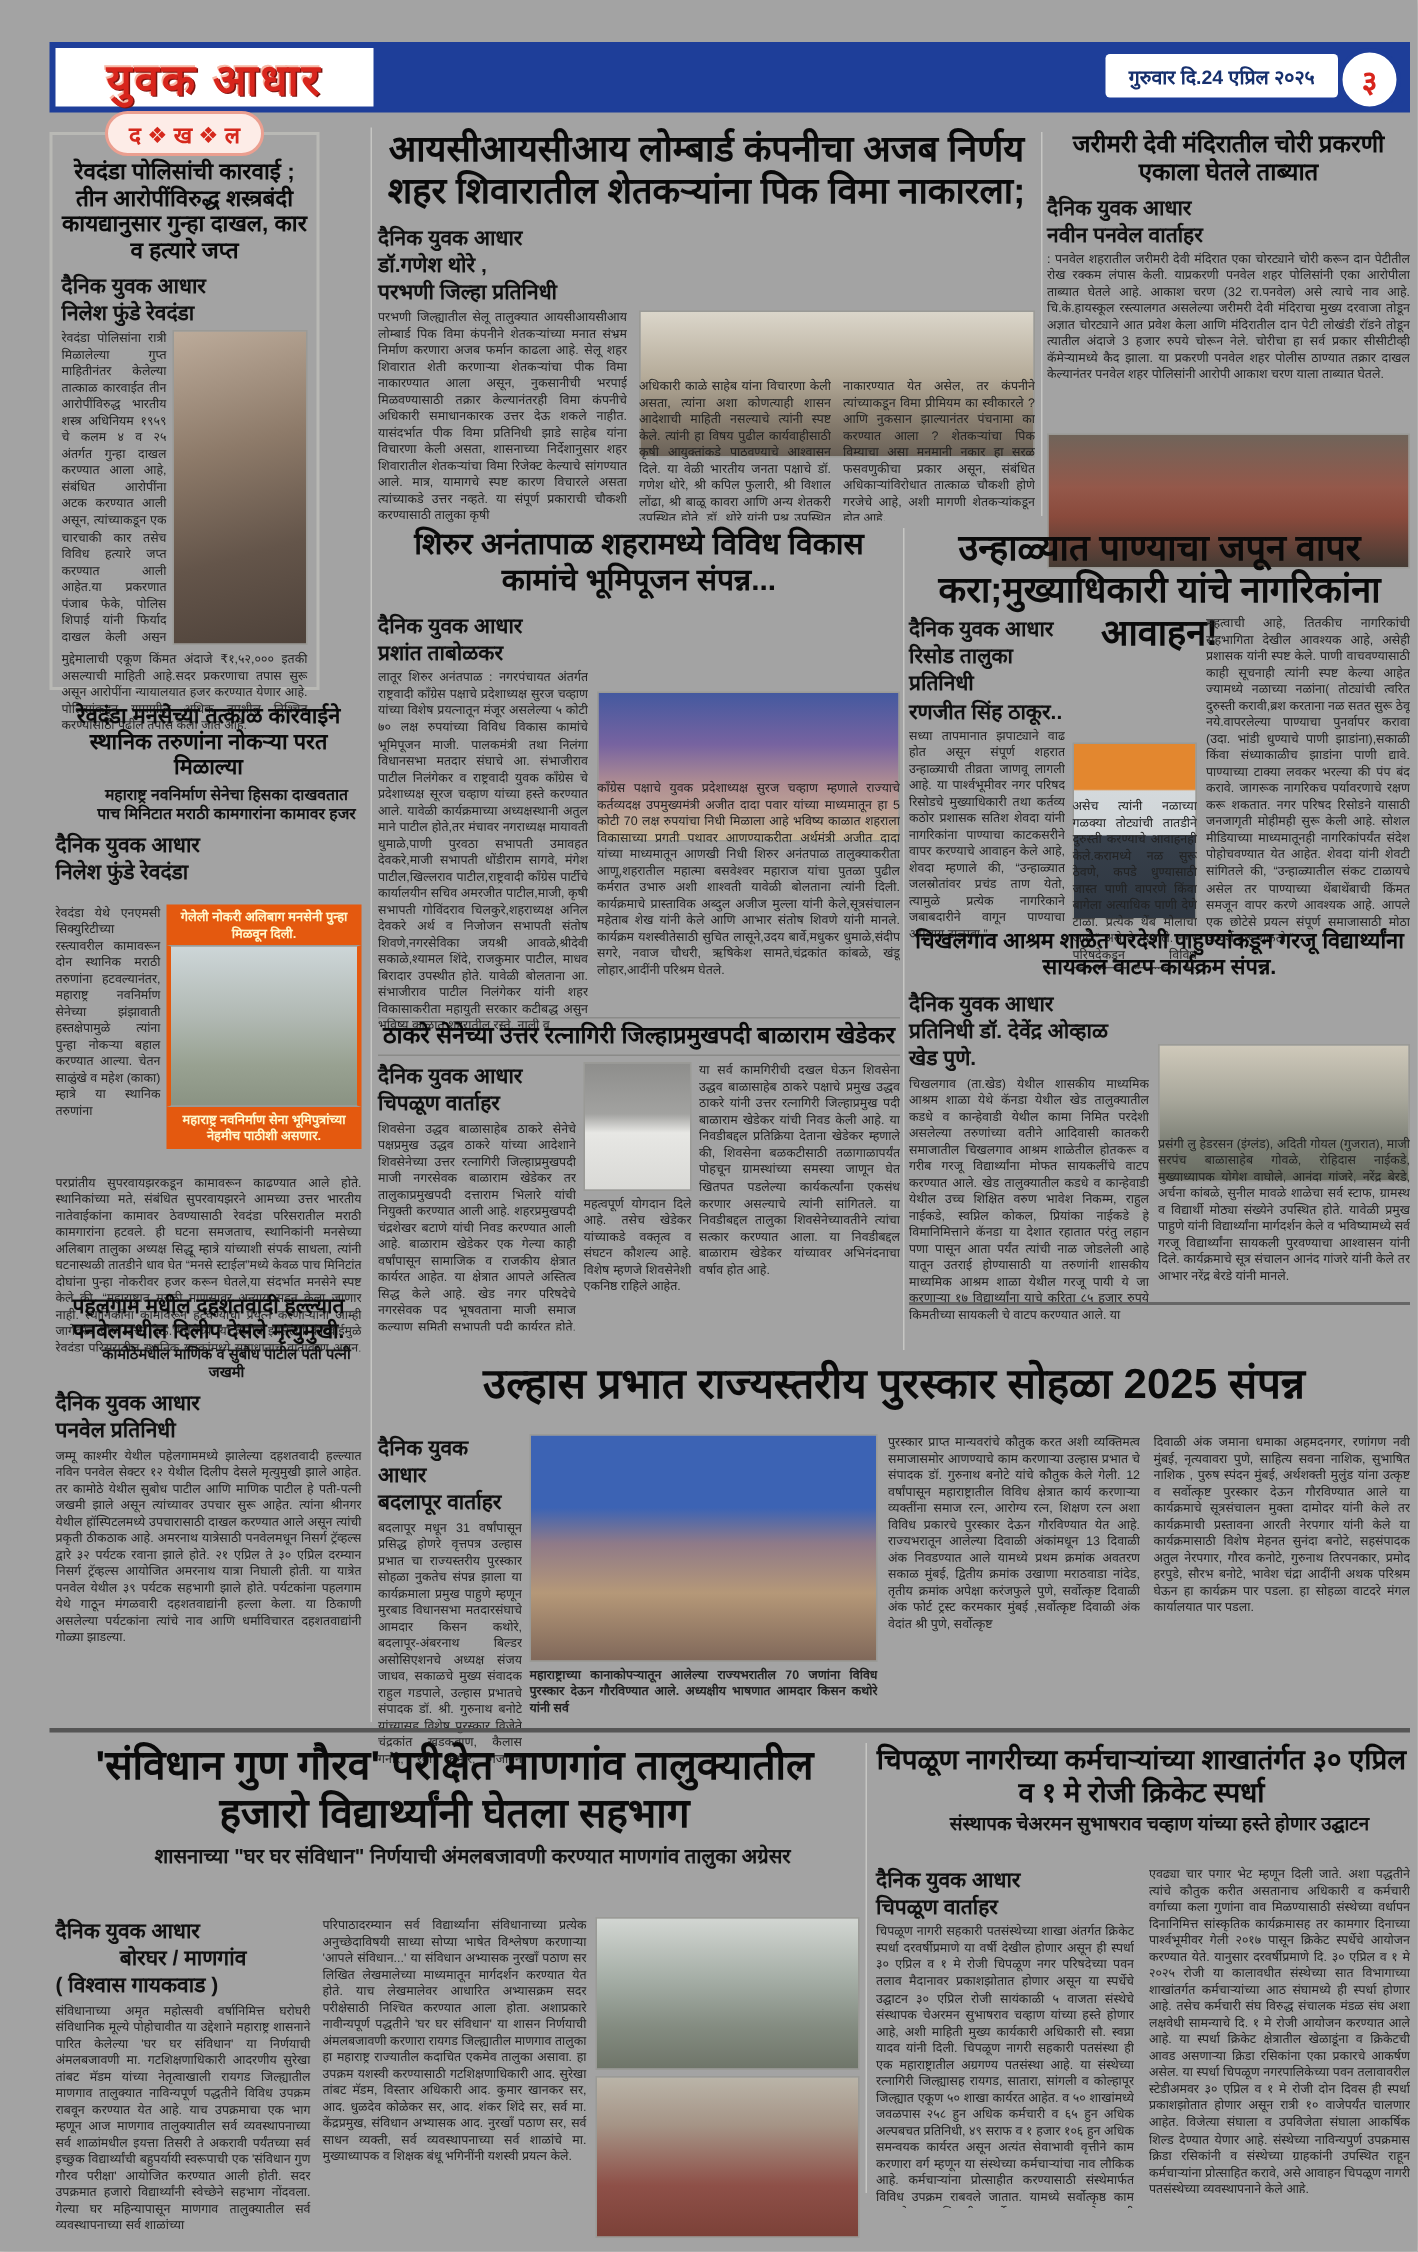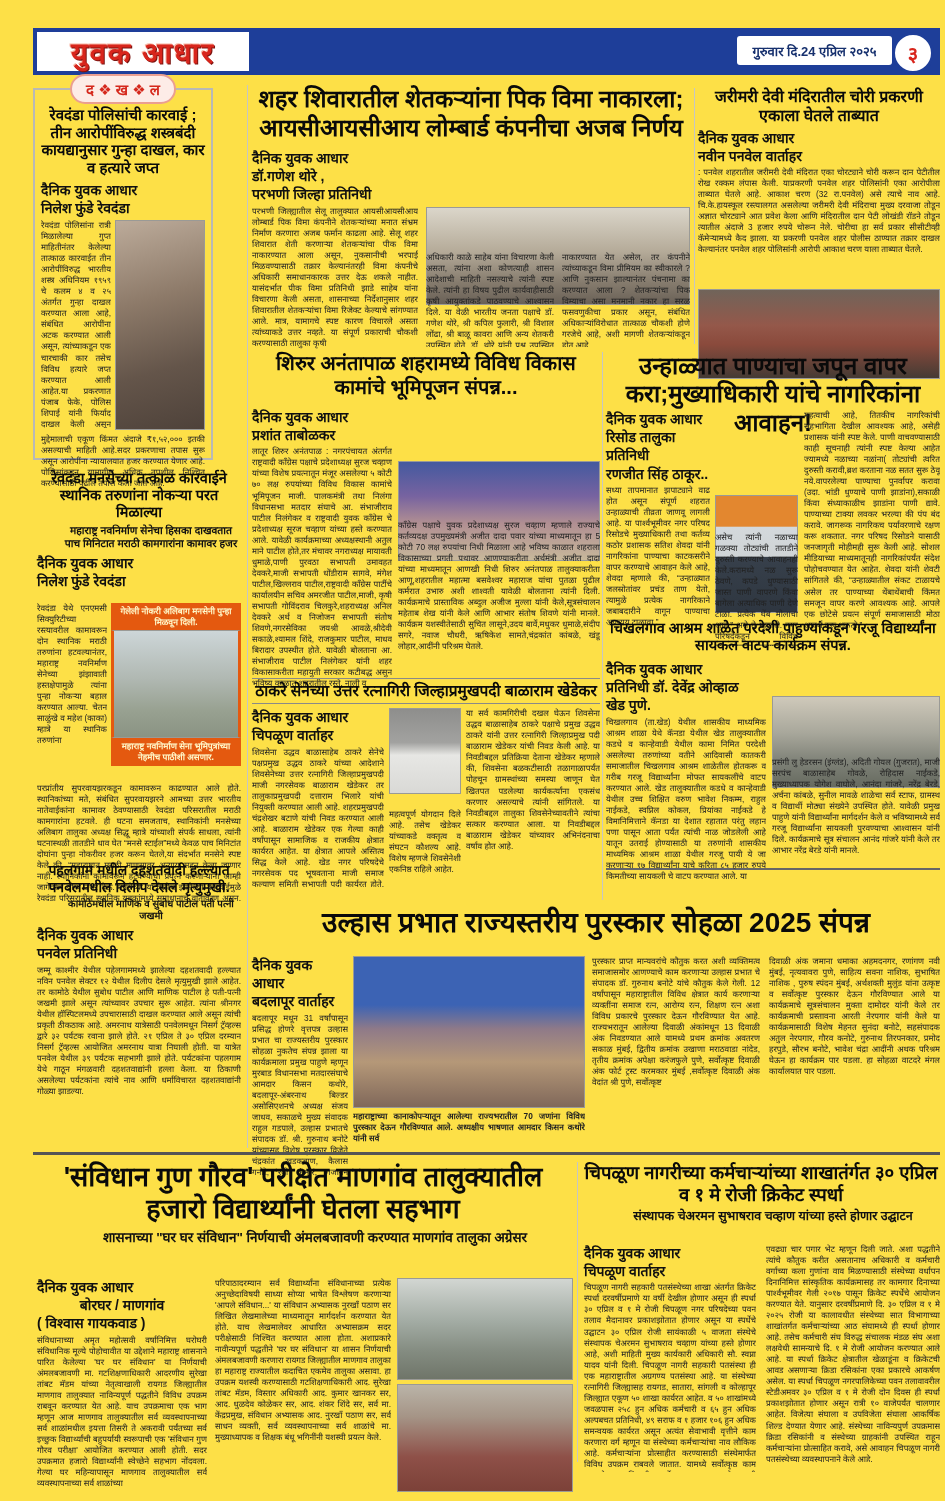--- a/index.html
+++ b/index.html
@@ -1,16 +1,16 @@
 <!DOCTYPE html>
 <html><head>
 <meta charset="utf-8">
 <style>
   html,body{margin:0;padding:0;background:#d9d9d6;}
-  .page{position:relative;width:945px;height:1501px;background:#fde047;margin:0 auto;
+  .page{position:relative;width:945px;height:1501px;background:#a3a3a3;margin:0 auto;
         font-family:"Liberation Sans","DejaVu Sans",sans-serif;color:#1b1b1b;overflow:hidden;
         box-shadow:0 0 6px rgba(0,0,0,.4);}
   .abs{position:absolute;box-sizing:border-box;}
   
   .masthead{left:33px;top:28px;width:907px;height:47px;background:#1e3e99;}
   .logo-box{position:absolute;left:4px;top:4px;width:212px;height:39px;background:#fff;
             display:flex;align-items:center;justify-content:center;}
   .logo-text{font-size:29px;font-weight:900;color:#d8251c;letter-spacing:2px;
              text-shadow:1px 1px 0 #7a1410, -1px -1px 0 #f7b8a6;}
   .date-box{position:absolute;right:48px;top:8px;width:155px;height:29px;background:#fff;border-radius:3px;
@@ -104,22 +104,22 @@
     <h2 class="h-c" style="font-size:14px;margin:4px 0 3px;">पहलगाम मधील दहशतवादी हल्ल्यात पनवेलमधील दिलीप देसले मृत्युमुखी.</h2>
     <div class="subhead" style="font-size:9.8px;margin-bottom:3px;">कामोठेमधील माणिक व सुबोध पाटील पती पत्नी जखमी</div>
     <div class="byline">
       <div>दैनिक युवक आधार</div>
       <div>पनवेल प्रतिनिधी</div>
     </div>
     <div class="body-txt" style="height:196px;margin-top:3px;">जम्मू काश्मीर येथील पहेलगाममध्ये झालेल्या दहशतवादी हल्ल्यात नविन पनवेल सेक्टर १२ येथील दिलीप देसले मृत्युमुखी झाले आहेत. तर कामोठे येथील सुबोध पाटील आणि माणिक पाटील हे पती-पत्नी जखमी झाले असून त्यांच्यावर उपचार सुरू आहेत. त्यांना श्रीनगर येथील हॉस्पिटलमध्ये उपचारासाठी दाखल करण्यात आले असून त्यांची प्रकृती ठीकठाक आहे. अमरनाथ यात्रेसाठी पनवेलमधून निसर्ग ट्रॅव्हल्स द्वारे ३२ पर्यटक रवाना झाले होते. २१ एप्रिल ते ३० एप्रिल दरम्यान निसर्ग ट्रॅव्हल्स आयोजित अमरनाथ यात्रा निघाली होती. या यात्रेत पनवेल येथील ३९ पर्यटक सहभागी झाले होते. पर्यटकांना पहलगाम येथे गाठून मंगळवारी दहशतवाद्यांनी हल्ला केला. या ठिकाणी असलेल्या पर्यटकांना त्यांचे नाव आणि धर्माविचारत दहशतवाद्यांनी गोळ्या झाडल्या.</div>
   </section>
 
   <section class="abs" style="left:252px;top:85px;width:438px;height:262px;">
+    <h1 class="h-c" style="font-size:24px;margin:1px 0 0;">आयसीआयसीआय लोम्बार्ड कंपनीचा अजब निर्णय</h1>
     <h1 class="h-c" style="font-size:24px;margin:0;">शहर शिवारातील शेतकऱ्यांना पिक विमा नाकारला;</h1>
-    <h1 class="h-c" style="font-size:24px;margin:1px 0 0;">आयसीआयसीआय लोम्बार्ड कंपनीचा अजब निर्णय</h1>
     <div class="abs" style="left:0;top:64px;width:166px;height:198px;">
       <div class="byline">
         <div>दैनिक युवक आधार</div>
         <div>डॉ.गणेश थोरे ,</div>
         <div>परभणी जिल्हा प्रतिनिधी</div>
       </div>
       <div class="body-txt" style="height:160px;margin-top:2px;">परभणी जिल्ह्यातील सेलू तालुक्यात आयसीआयसीआय लोम्बार्ड पिक विमा कंपनीने शेतकऱ्यांच्या मनात संभ्रम निर्माण करणारा अजब फर्मान काढला आहे. सेलू शहर शिवारात शेती करणाऱ्या शेतकऱ्यांचा पीक विमा नाकारण्यात आला असून, नुकसानीची भरपाई मिळवण्यासाठी तक्रार केल्यानंतरही विमा कंपनीचे अधिकारी समाधानकारक उत्तर देऊ शकले नाहीत. यासंदर्भात पीक विमा प्रतिनिधी झाडे साहेब यांना विचारणा केली असता, शासनाच्या निर्देशानुसार शहर शिवारातील शेतकऱ्यांचा विमा रिजेक्ट केल्याचे सांगण्यात आले. मात्र, यामागचे स्पष्ट कारण विचारले असता त्यांच्याकडे उत्तर नव्हते. या संपूर्ण प्रकाराची चौकशी करण्यासाठी तालुका कृषी</div>
     </div>
     <div class="ph ph-office abs" style="left:174px;top:64px;width:264px;height:98px;"></div>
     <div class="body-txt abs" style="left:174px;top:167px;width:128px;height:95px;">अधिकारी काळे साहेब यांना विचारणा केली असता, त्यांना अशा कोणत्याही शासन आदेशाची माहिती नसल्याचे त्यांनी स्पष्ट केले. त्यांनी हा विषय पुढील कार्यवाहीसाठी कृषी आयुक्तांकडे पाठवण्याचे आश्वासन दिले. या वेळी भारतीय जनता पक्षाचे डॉ. गणेश थोरे, श्री कपिल फुलारी, श्री विशाल लोंढा, श्री बाळू कावरा आणि अन्य शेतकरी उपस्थित होते. डॉ. थोरे यांनी प्रश्न उपस्थित केला की, जर शेतकऱ्यांचा विमा</div>
@@ -183,21 +183,21 @@
     <div class="row" style="margin-top:4px;">
       <div style="width:132px;margin-right:5px;">
         <div class="byline">
           <div>दैनिक युवक आधार</div>
           <div>चिपळूण वार्ताहर</div>
         </div>
         <div class="body-txt" style="height:140px;margin-top:2px;">शिवसेना उद्धव बाळासाहेब ठाकरे सेनेचे पक्षप्रमुख उद्धव ठाकरे यांच्या आदेशाने शिवसेनेच्या उत्तर रत्नागिरी जिल्हाप्रमुखपदी माजी नगरसेवक बाळाराम खेडेकर तर तालुकाप्रमुखपदी दत्ताराम भिलारे यांची नियुक्ती करण्यात आली आहे. शहरप्रमुखपदी चंद्रशेखर बटाणे यांची निवड करण्यात आली आहे.  बाळाराम खेडेकर एक गेल्या काही वर्षांपासून सामाजिक व राजकीय क्षेत्रात कार्यरत आहेत. या क्षेत्रात आपले अस्तित्व सिद्ध केले आहे. खेड नगर परिषदेचे नगरसेवक पद भूषवताना माजी समाज कल्याण समिती सभापती पदी कार्यरत होते. या पदाच्या माध्यमातून खेड शहराच्या विकासात</div>
       </div>
       <div style="width:72px;margin-right:5px;">
         <div class="ph ph-thakre" style="height:84px;"></div>
-        <div class="body-txt" style="height:76px;margin-top:15px;">महत्वपूर्ण योगदान दिले आहे. तसेच खेडेकर यांच्याकडे वक्तृत्व व संघटन कौशल्य आहे. विशेष म्हणजे शिवसेनेशी एकनिष्ठ राहिले आहेत.</div>
+        <div class="body-txt" style="height:76px;margin-top:3px;">महत्वपूर्ण योगदान दिले आहे. तसेच खेडेकर यांच्याकडे वक्तृत्व व संघटन कौशल्य आहे. विशेष म्हणजे शिवसेनेशी एकनिष्ठ राहिले आहेत.</div>
       </div>
       <div class="body-txt" style="flex:1;height:164px;">या सर्व कामगिरीची दखल घेऊन शिवसेना उद्धव बाळासाहेब ठाकरे पक्षाचे प्रमुख उद्धव ठाकरे यांनी उत्तर रत्नागिरी जिल्हाप्रमुख पदी बाळाराम खेडेकर यांची निवड केली आहे.  या निवडीबद्दल प्रतिक्रिया देताना खेडेकर म्हणाले की,  शिवसेना बळकटीसाठी तळागाळापर्यंत पोहचून ग्रामस्थांच्या समस्या जाणून घेत खितपत पडलेल्या कार्यकर्त्यांना एकसंध करणार असल्याचे त्यांनी सांगितले. या निवडीबद्दल तालुका शिवसेनेच्यावतीने त्यांचा सत्कार करण्यात आला. या निवडीबद्दल बाळाराम खेडेकर यांच्यावर अभिनंदनाचा वर्षाव होत आहे.</div>
     </div>
   </section>
 
   <section class="abs" style="left:252px;top:906px;width:688px;height:242px;">
     <h1 class="h-c" style="font-size:28px;margin:0;">उल्हास प्रभात राज्यस्तरीय पुरस्कार सोहळा 2025 संपन्न</h1>
     <div class="abs" style="left:0;top:50px;width:96px;height:192px;">
       <div class="byline">
         <div>दैनिक युवक आधार</div>

